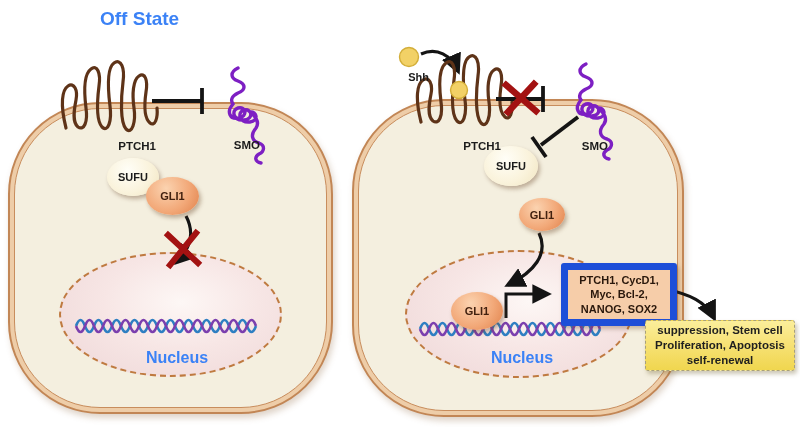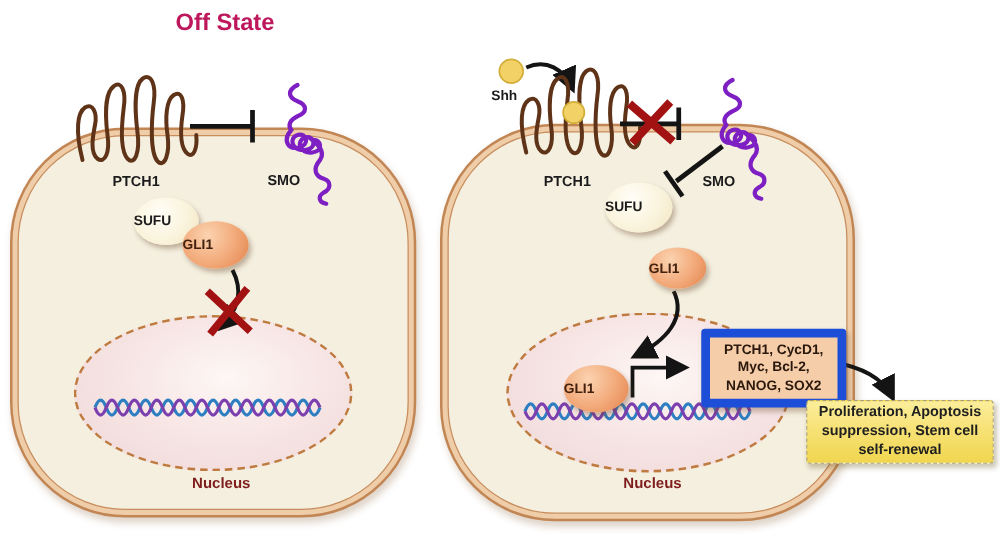--- a/index.html
+++ b/index.html
@@ -1,32 +1,32 @@
 <!DOCTYPE html>
 <html><head>
 <meta charset="utf-8">
 <style>
   html,body{margin:0;padding:0;background:#ffffff;}
   #page{position:relative;width:800px;height:427px;background:#ffffff;overflow:hidden;
         font-family:"Liberation Sans",sans-serif;}
-  .title{position:absolute;font-size:19px;font-weight:bold;color:#be185d;text-align:center;}
+  .title{position:absolute;font-size:19px;font-weight:bold;color:#3b82f6;}
   .cell{position:absolute;border:2.5px solid #c28655;border-radius:92px;background:#eecda8;
         box-shadow:2px 4px 6px rgba(140,100,60,.28);}
   .cell-inner{position:absolute;inset:4px;border:1.5px solid #c88d5d;border-radius:86px;background:#f4efdf;}
   .nucleus{position:absolute;border:2px dashed #bf7a40;border-radius:50%;
         background:radial-gradient(ellipse at 55% 40%, #fdf7f5 0%, #f7e6e5 45%, #eed7d7 100%);}
   .svgov{position:absolute;left:0;top:0;z-index:5;}
-  .blob{position:absolute;z-index:6;display:flex;align-items:center;
+  .blob{position:absolute;z-index:6;display:flex;align-items:center;justify-content:center;
         border-radius:50%;font-weight:bold;box-shadow:2px 3px 4px rgba(110,75,45,.40);}
   .sufu{background:radial-gradient(circle at 40% 32%, #fffef7 0%, #faf3dc 55%, #f1e5c1 100%);
         color:#1b1b1b;font-size:11px;}
   .gli1{background:radial-gradient(circle at 38% 30%, #fbd3b0 0%, #f2a878 55%, #e08049 100%);
         color:#42210f;font-size:11px;}
-  .plabel{position:absolute;z-index:7;font-size:11.5px;font-weight:bold;color:#1b1b1b;text-align:left;}
-  .nlabel{position:absolute;z-index:7;font-size:12px;font-weight:bold;color:#7f1d1d;text-align:center;margin-top:30px;}
+  .plabel{position:absolute;z-index:7;font-size:11.5px;font-weight:bold;color:#1b1b1b;text-align:right;}
+  .nlabel{position:absolute;z-index:7;font-size:16px;font-weight:bold;color:#3b82f6;text-align:center;}
   .genes-box{position:absolute;z-index:8;background:#f6cda9;border:7px solid #1d4ed8;border-radius:3px;
         box-shadow:2px 3px 4px rgba(110,75,45,.35);display:flex;flex-direction:column;
         align-items:center;justify-content:center;font-size:11px;font-weight:bold;color:#2a180c;line-height:1.3;}
   .outcome-box{position:absolute;z-index:8;background:linear-gradient(180deg,#fbee9b 0%,#f7e277 45%,#f0d64f 100%);
         border:1.6px dashed #a89f7a;border-radius:3px;box-shadow:2px 3px 4px rgba(110,95,45,.35);
         display:flex;flex-direction:column;align-items:center;justify-content:center;
         font-size:11.5px;font-weight:bold;color:#1f1f1f;line-height:1.3;text-align:center;}
 </style>
 </head>
 <body>
@@ -125,18 +125,18 @@
   <div class="plabel" style="left:562px;top:140px;width:46px;">SMO</div>
   <div class="nlabel" style="left:482px;top:349px;width:80px;">Nucleus</div>
 
   <div class="genes-box" style="left:561px;top:263px;width:102px;height:49px;">
     <div>PTCH1, CycD1,</div>
     <div>Myc, Bcl-2,</div>
     <div>NANOG, SOX2</div>
   </div>
 
   <div class="outcome-box" style="left:645px;top:320px;width:148px;height:49px;">
+    <div>suppression, Stem cell</div>
     <div>Proliferation, Apoptosis</div>
-    <div>suppression, Stem cell</div>
     <div>self-renewal</div>
   </div>
 
 </div>
 
 </body></html>

